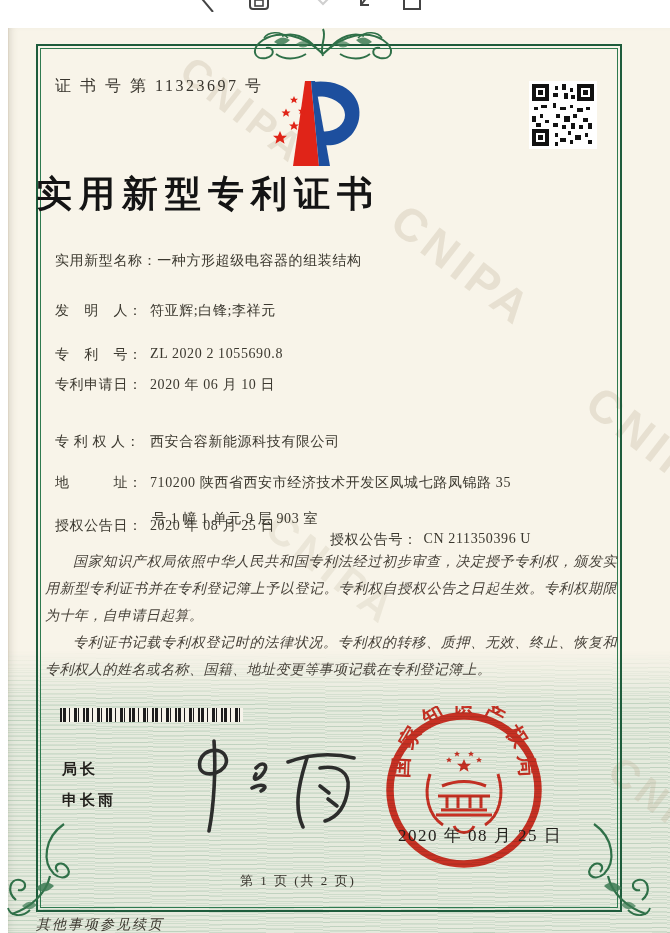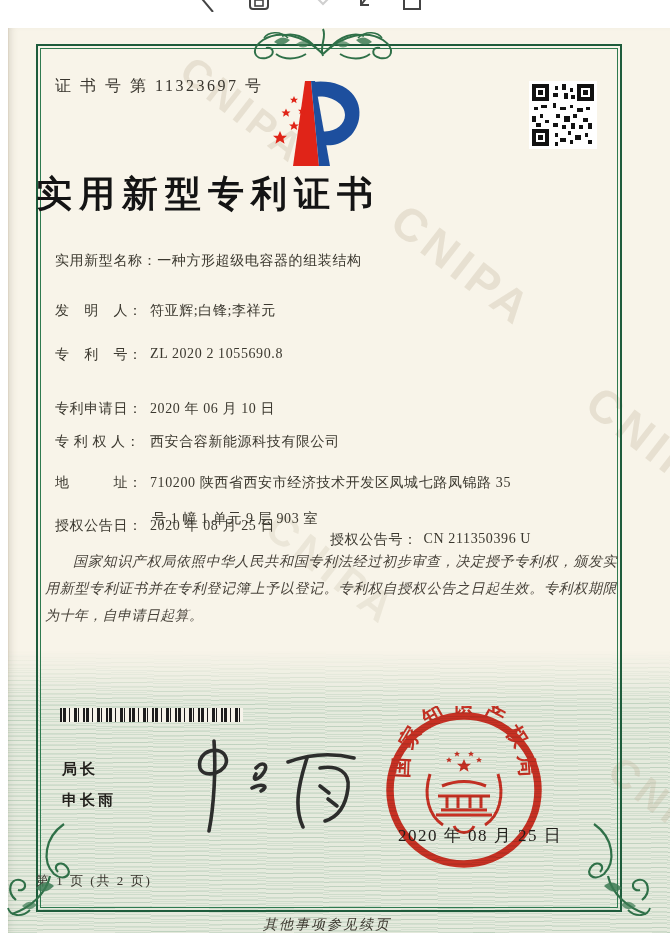--- a/index.html
+++ b/index.html
@@ -45,23 +45,23 @@
   
   .barcode{position:absolute;left:60px;top:708px;width:183px;height:14px;z-index:3;
     background:repeating-linear-gradient(90deg,#1d1d1d 0 2px,#f6f3ea 2px 3px,#1d1d1d 3px 6px,#f6f3ea 6px 9px,#1d1d1d 9px 10px,#f6f3ea 10px 14px,#1d1d1d 14px 17px,#f6f3ea 17px 18px,#1d1d1d 18px 19px,#f6f3ea 19px 23px);}
   .director-title{position:absolute;left:62px;top:760px;font-family:"Liberation Sans",sans-serif;
     font-weight:bold;font-size:15px;letter-spacing:3px;color:#23211d;z-index:3;}
   .director-name{position:absolute;left:62px;top:791px;font-family:"Liberation Sans",sans-serif;
     font-weight:bold;font-size:15px;letter-spacing:3px;color:#23211d;z-index:3;}
   .signature{position:absolute;left:168px;top:738px;z-index:3;}
   .seal{position:absolute;left:380px;top:706px;z-index:4;mix-blend-mode:multiply;}
   .seal-date{position:absolute;left:398px;top:824px;font-size:17px;color:#201e1a;letter-spacing:1.5px;z-index:5;}
-  .pageno{position:absolute;left:36px;top:872px;width:524px;font-size:13px;
+  .pageno{position:absolute;left:36px;top:872px;width:524px;text-align:center;font-size:13px;
           letter-spacing:2px;color:#38352d;z-index:3;}
-  .contnote{position:absolute;left:36px;top:916px;width:582px;text-align:center;font-size:14px;
+  .contnote{position:absolute;left:36px;top:916px;width:582px;font-size:14px;
             font-style:italic;letter-spacing:2px;color:#3c382f;z-index:3;}
   .orn{position:absolute;z-index:4;}
 </style>
 </head>
 <body>
 
 <div class="screen">
 
   <div class="topbar">
     <svg class="tbi" style="left:198px" width="18" height="26" viewBox="0 0 18 26">
@@ -197,39 +197,40 @@
 
   <div class="frow" style="top:252px">
     <span class="lab">实用新型名称：</span><span class="val">一种方形超级电容器的组装结构</span>
   </div>
   <div class="frow" style="top:302px">
     <span class="lab">发　明　人：</span><span class="val">符亚辉;白锋;李祥元</span>
   </div>
   <div class="frow" style="top:346px">
     <span class="lab">专　利　号：</span><span class="val">ZL 2020 2 1055690.8</span>
   </div>
-  <div class="frow" style="top:400px">
+  <div class="frow" style="top:376px">
     <span class="lab">专利申请日：</span><span class="val">2020 年 06 月 10 日</span>
   </div>
   <div class="frow" style="top:433px">
     <span class="lab">专 利 权 人：</span><span class="val">西安合容新能源科技有限公司</span>
   </div>
   <div class="frow" style="top:474px">
     <span class="lab">地　　　址：</span><span class="val" style="max-width:445px">710200 陕西省西安市经济技术开发区凤城七路凤锦路 35</span>
     <div class="val2line">号 1 幢 1 单元 9 层 903 室</div>
   </div>
   <div class="frow" style="top:517px">
     <span class="lab">授权公告日：</span><span class="val">2020 年 08 月 25 日</span>
     <span class="pair2">
       <span class="lab">授权公告号：</span><span class="val">CN 211350396 U</span>
     </span>
   </div>
 
   <div class="paras">
     <p>国家知识产权局依照中华人民共和国专利法经过初步审查，决定授予专利权，颁发实用新型专利证书并在专利登记簿上予以登记。专利权自授权公告之日起生效。专利权期限为十年，自申请日起算。</p>
+    <p>专利证书记载专利权登记时的法律状况。专利权的转移、质押、无效、终止、恢复和专利权人的姓名或名称、国籍、地址变更等事项记载在专利登记簿上。</p>
   </div>
 
   <div class="barcode"></div>
 
   <div class="director-title">局长</div>
   <div class="director-name">申长雨</div>
 
   <svg class="signature" width="195" height="95" viewBox="0 0 195 95">
     <g fill="none" stroke="#1a1a1a" stroke-width="3.6" stroke-linecap="round" opacity=".9">
       <path d="M32,30 C28,12 54,6 58,20 C62,34 36,42 32,30 Z"></path>

